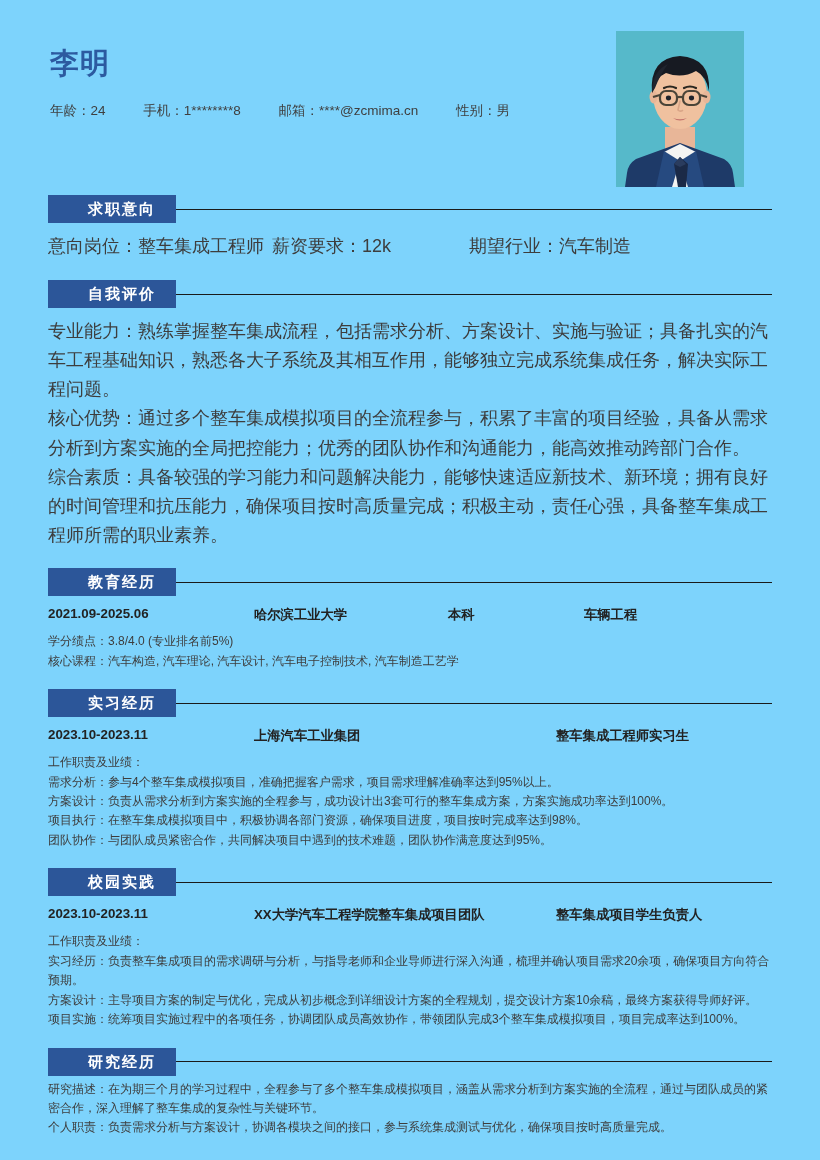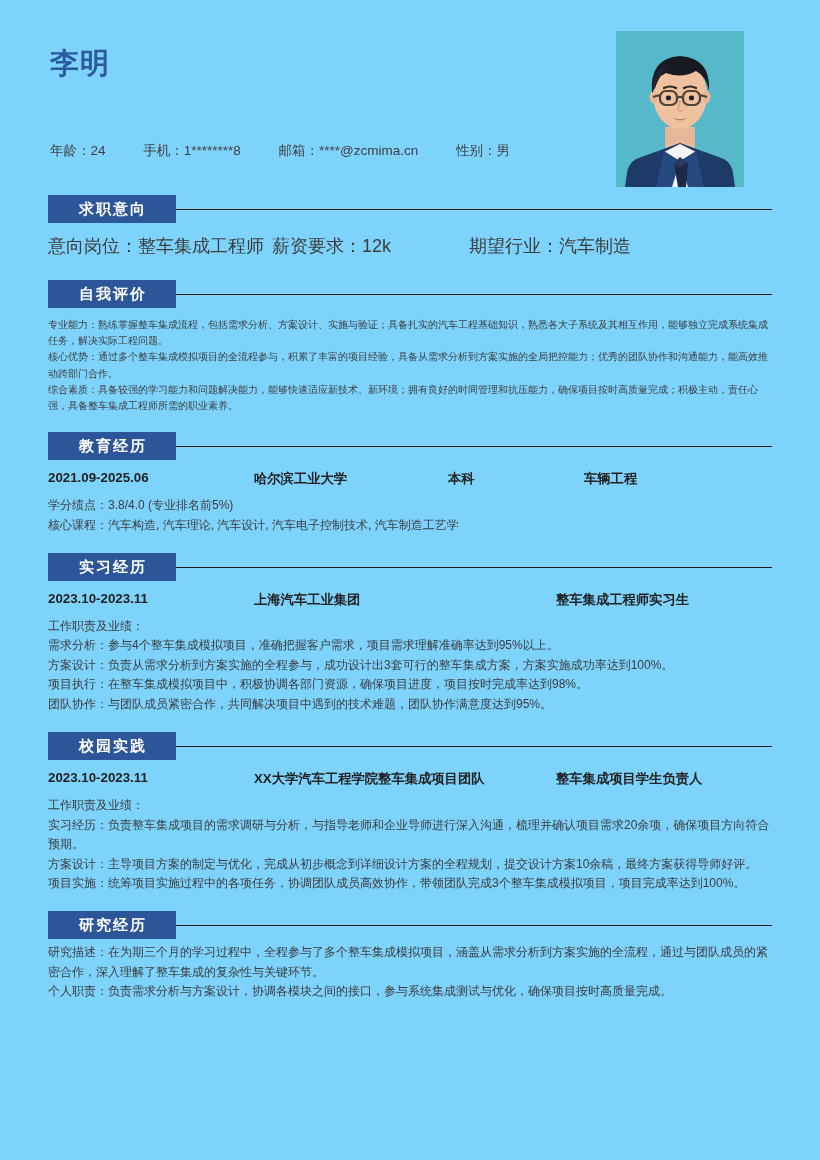--- a/index.html
+++ b/index.html
@@ -40,21 +40,20 @@
   .contact-row {
     margin-top: 22px;
     margin-left: 2px;
     font-size: 13.5px;
     color: #3f3f3f;
     white-space: nowrap;
   }
   .contact-item {
     display: inline-block;
     margin-right: 34px;
-    margin-top: 40px;
   }
   .contact-item:last-child { margin-right: 0; }
   .contact-label { }
   .contact-value { }
 
   .photo {
     position: absolute;
     right: 76px;
     top: 31px;
     width: 128px;
@@ -79,33 +78,33 @@
     background: #2C5699;
     color: #ffffff;
     font-size: 15px;
     font-weight: bold;
     letter-spacing: 2px;
     height: 28px;
     line-height: 28px;
     padding: 0 20px 0 22px;
     box-sizing: border-box;
     min-width: 128px;
-    text-align: center;
+    text-align: right;
     white-space: nowrap;
   }
   .sec-rule {
     flex: 1;
     height: 0;
     border-top: 1.6px solid #1a1a1a;
     margin-left: 0px;
   }
 
   .sec-body {
     padding-top: 9px;
-    font-size: 10px;
+    font-size: 18px;
     line-height: 1.62;
     color: #3d3d3d;
   }
   .sec-body p { margin: 0; }
 
   
   .inline-row {
     white-space: nowrap;
     font-size: 18px;
     padding-top: 11px;

